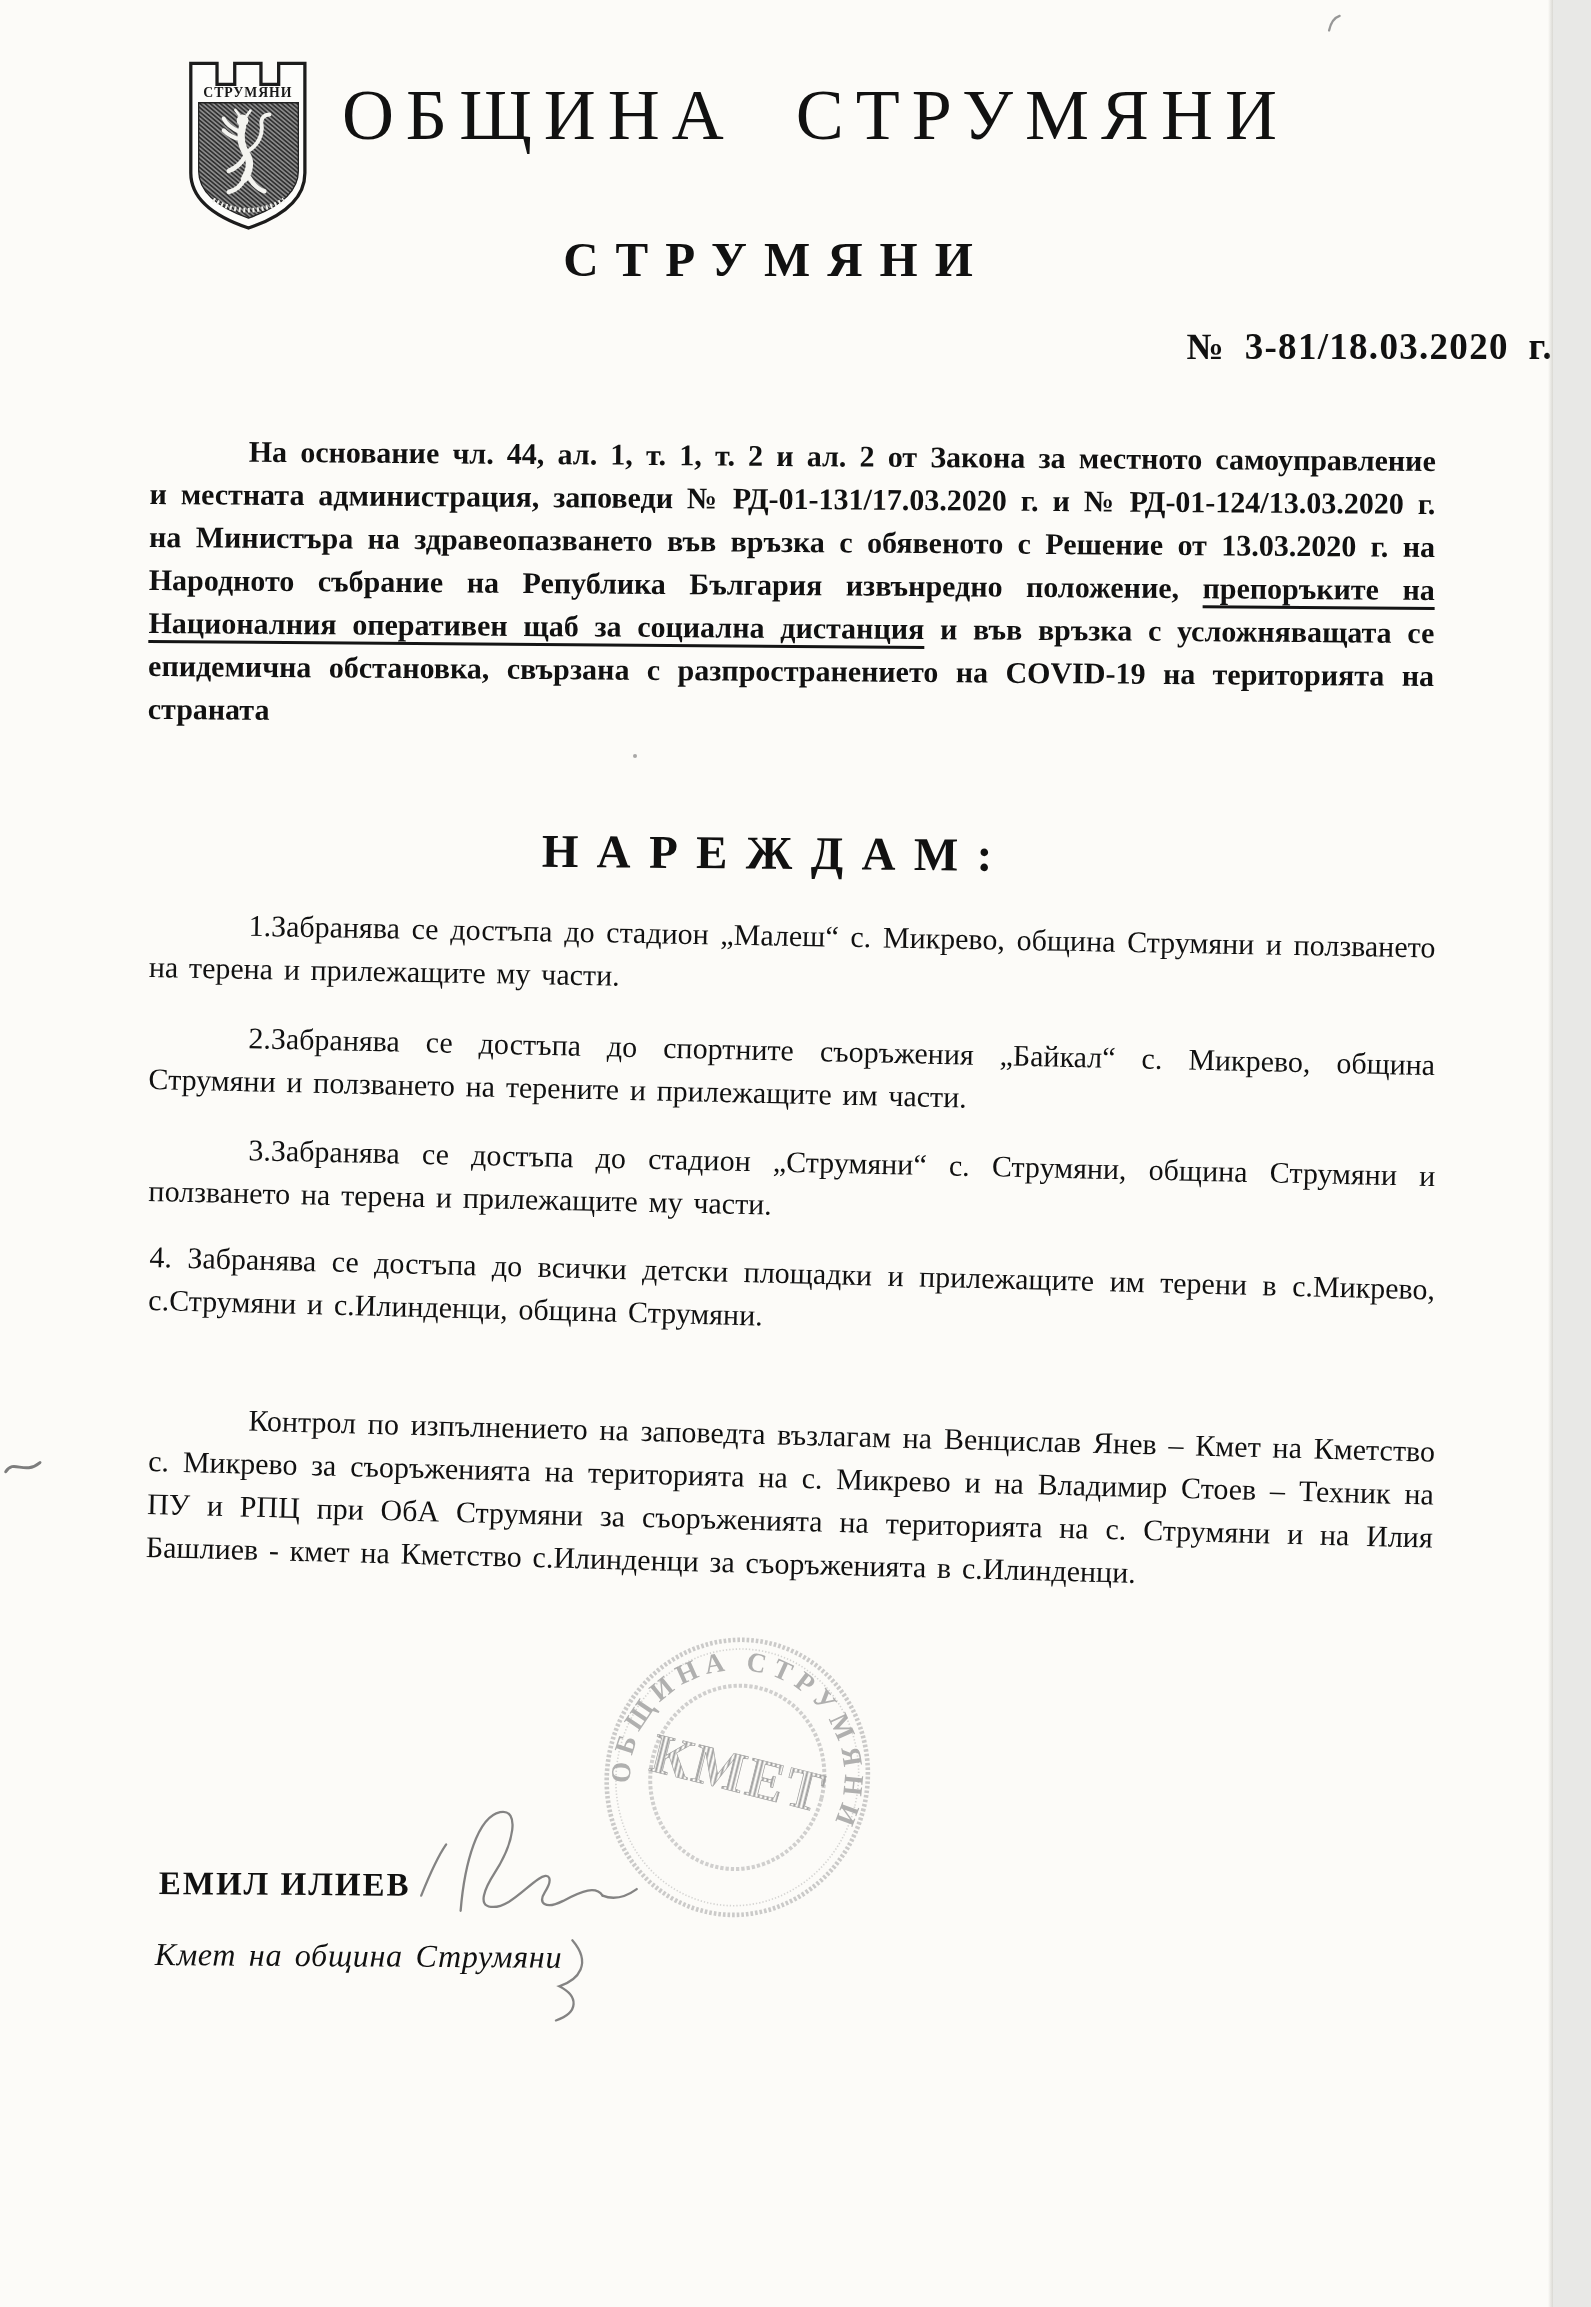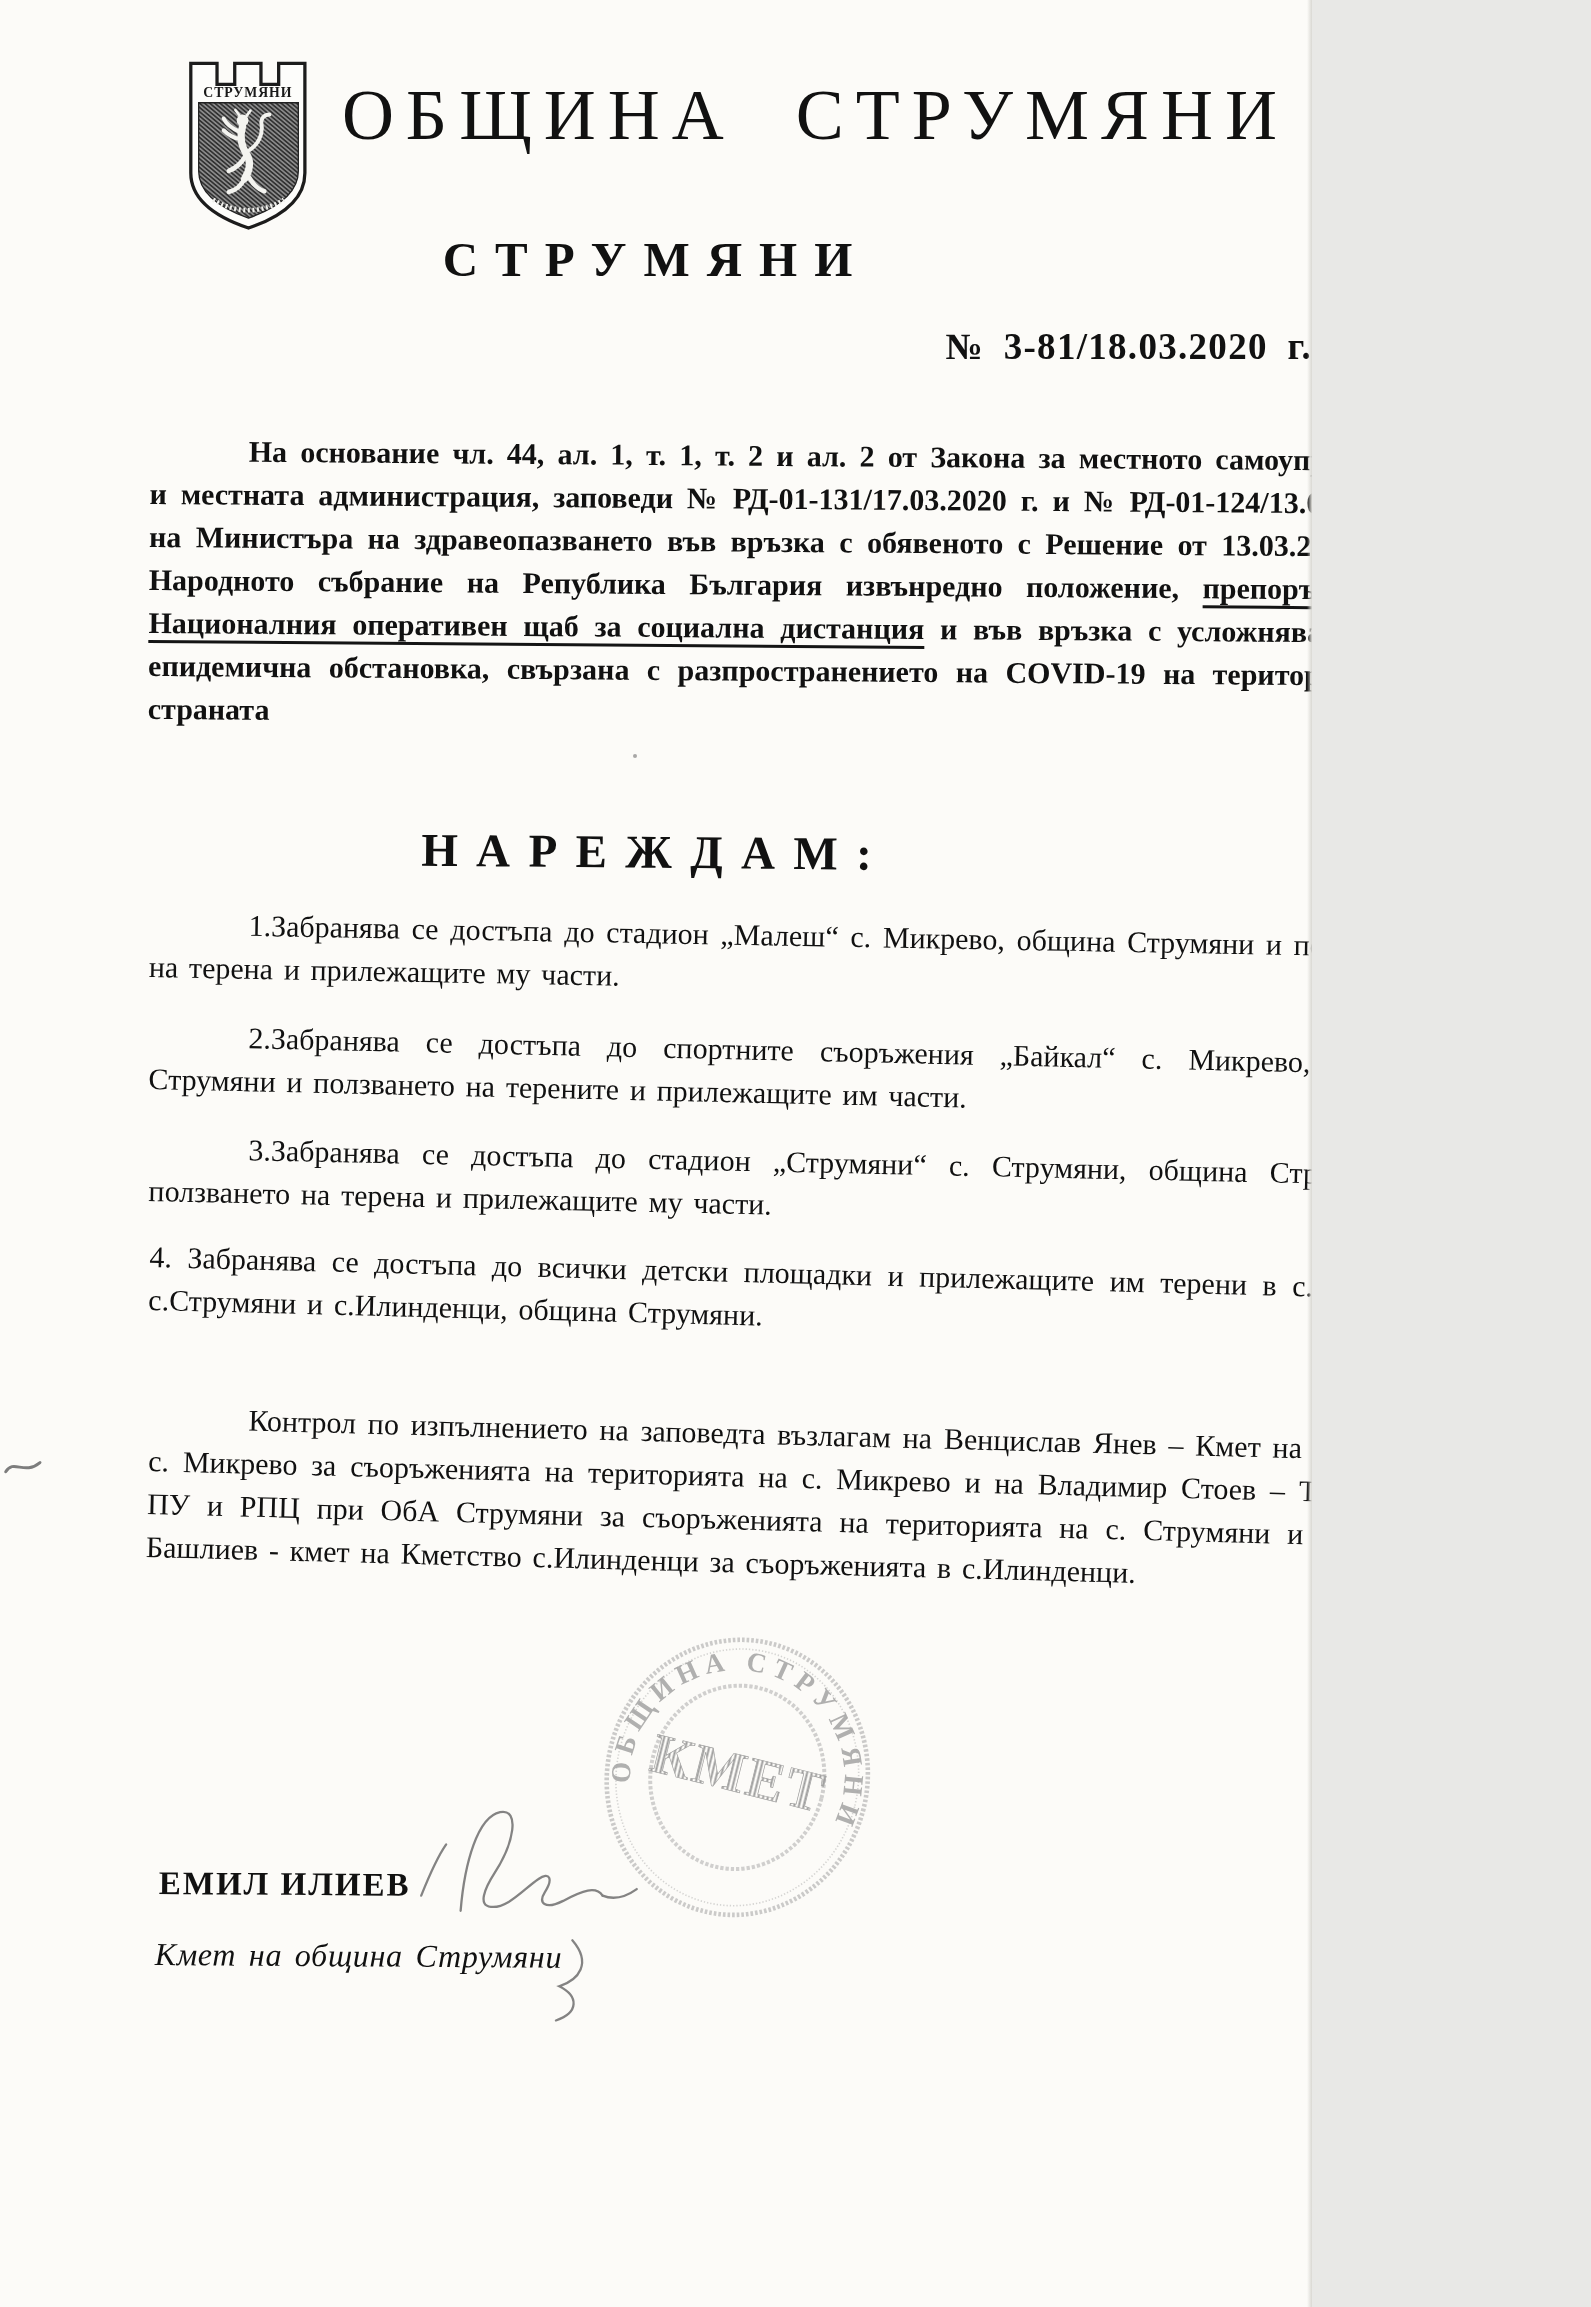--- a/index.html
+++ b/index.html
@@ -1,17 +1,17 @@
 <!DOCTYPE html>
 <html lang="bg" style="font-size:10.5px"><head>
 <meta charset="utf-8">
 <style>
   html,body{margin:0;padding:0;background:#e8e8e6;}
   .page{
-    position:relative;width:1312px;height:2307px;background:#fcfbf8;
+    position:relative;width:1553px;height:2307px;background:#fcfbf8;
     font-family:"Liberation Serif","DejaVu Serif",serif;color:#111;
     overflow:hidden;
   }
   .abs{position:absolute;transform-origin:left top;}
   
   .title{top:74px;left:276px;width:1079px;font-size:72px;font-weight:400;
          letter-spacing:12px;word-spacing:30px;white-space:nowrap;text-align:center;}
   .doc-type{top:231px;left:0;width:100%;text-align:center;font-size:49px;
             font-weight:700;letter-spacing:17px;}
   .doc-number{top:325px;left:0;width:100%;text-align:right;font-size:37px;

